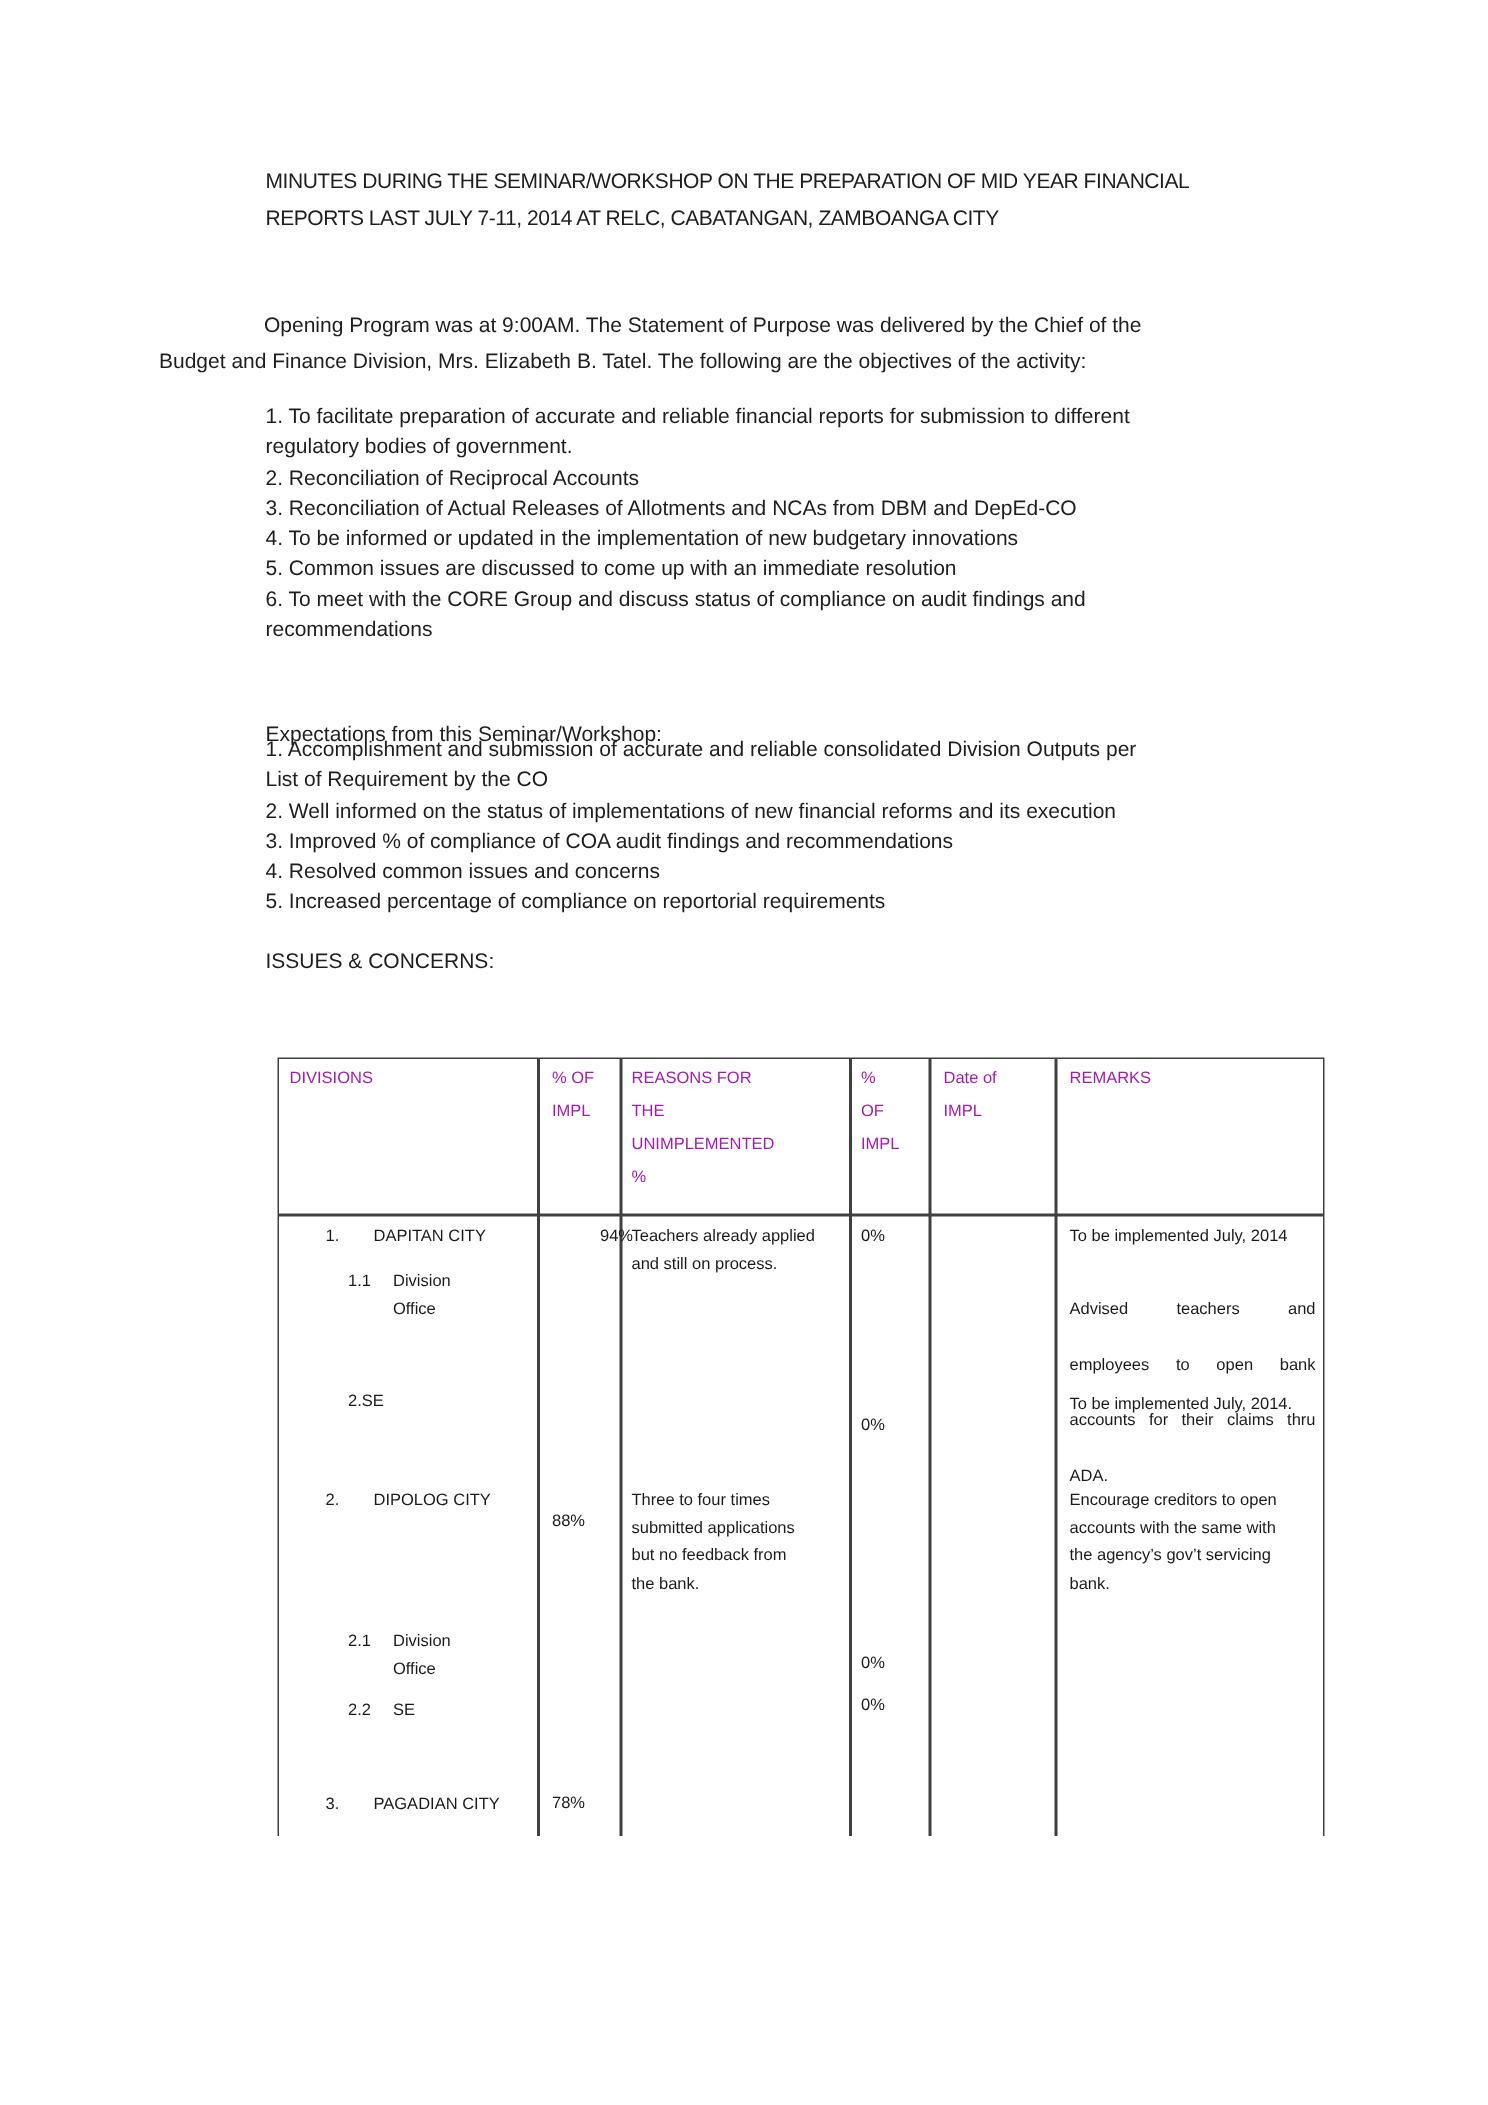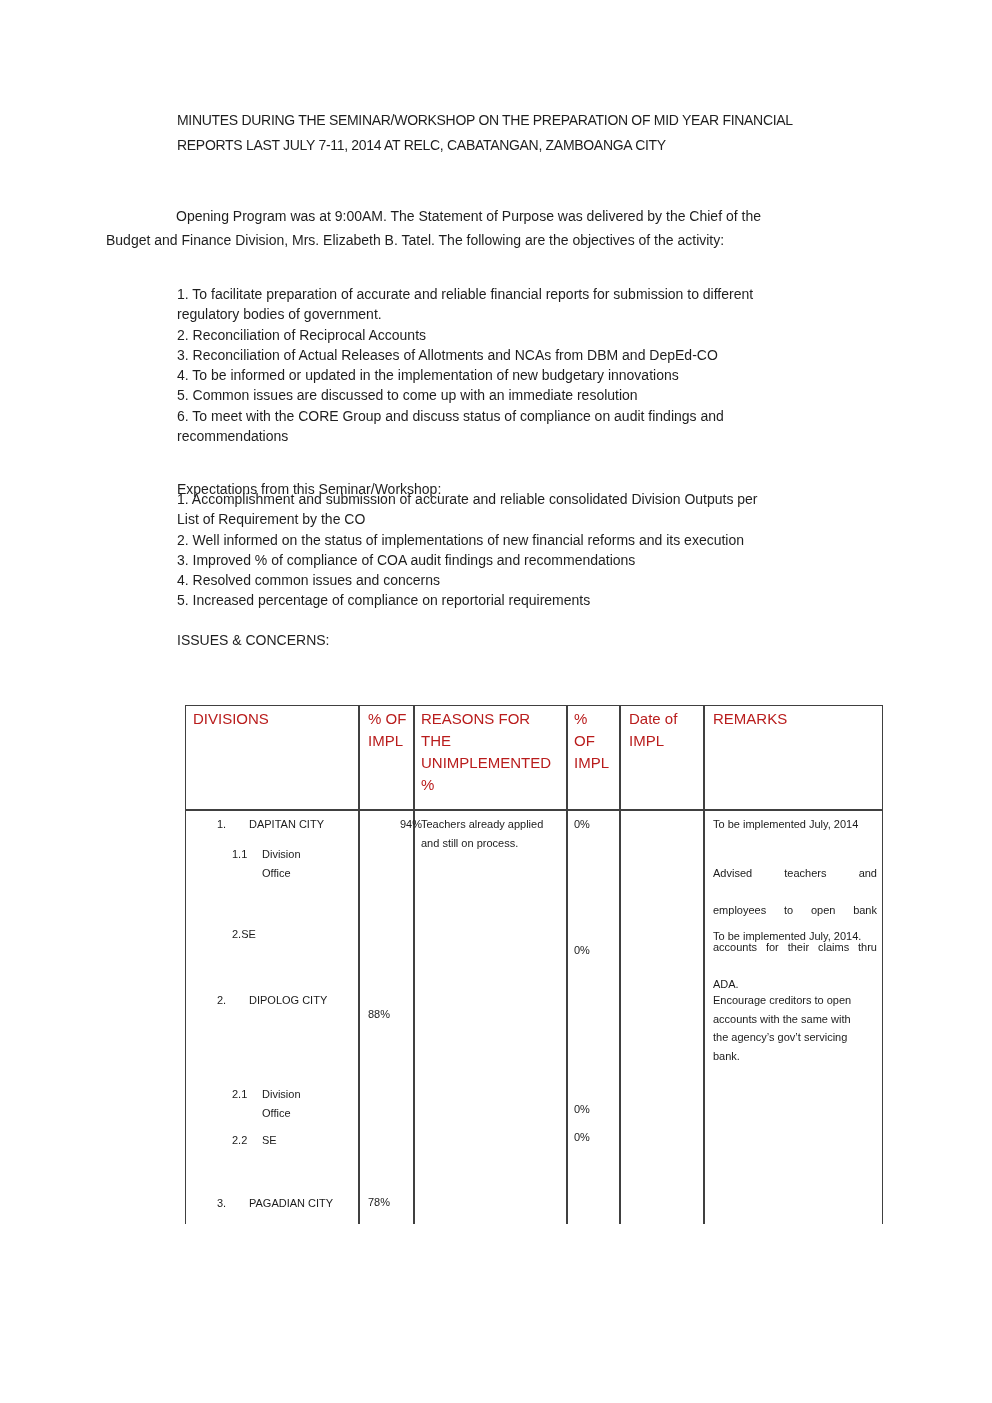--- a/index.html
+++ b/index.html
@@ -7,39 +7,39 @@
         font-family:"Liberation Sans",sans-serif;color:#1e1e1e;}
   .abs{position:absolute;}
   .title{font-size:14px;line-height:25px;white-space:pre-line;letter-spacing:-0.3px;}
   .para{font-size:14px;line-height:24px;white-space:pre-line;}
   .list{line-height:20.3px;}
   .inum{display:inline-block;width:21px;}
   
   .tbl{border:1.5px solid #404040;box-sizing:border-box;}
   .vline{position:absolute;top:0;bottom:0;width:1.5px;background:#404040;}
   .hline{position:absolute;left:0;right:0;height:1.5px;background:#404040;}
-  .th{position:absolute;font-size:15px;line-height:22px;white-space:pre;color:#b91c1c;}
+  .th{position:absolute;font-size:11px;line-height:22px;white-space:pre;color:#a21caf;}
   .td{position:absolute;font-size:11px;line-height:18.5px;white-space:pre-line;color:#1b1b1b;}
   .jus{width:164px;}
   .jline{text-align:justify;text-align-last:justify;}
   .footer{font-size:14.5px;color:#14532d;}
   b{font-weight:bold;}
 </style>
 </head>
 <body>
 
 <div class="page">
 
   <div class="abs title" style="left:177px;top:108px;width:800px;">MINUTES DURING THE SEMINAR/WORKSHOP ON THE PREPARATION OF MID YEAR FINANCIAL
 REPORTS LAST JULY 7-11, 2014 AT RELC, CABATANGAN, ZAMBOANGA CITY</div>
 
   <div class="abs para" style="left:106px;top:204px;width:790px;text-indent:70px;">Opening Program was at 9:00AM. The Statement of Purpose was delivered by the Chief of the
 Budget and Finance Division, Mrs. Elizabeth B. Tatel. The following are the objectives of the activity:</div>
 
-  <div class="abs para list" style="left:177px;top:284px;width:760px;">1. To facilitate preparation of accurate and reliable financial reports for submission to different
+  <div class="abs para list" style="left:177px;top:267px;width:760px;">1. To facilitate preparation of accurate and reliable financial reports for submission to different
 regulatory bodies of government.
 2. Reconciliation of Reciprocal Accounts
 3. Reconciliation of Actual Releases of Allotments and NCAs from DBM and DepEd-CO
 4. To be informed or updated in the implementation of new budgetary innovations
 5. Common issues are discussed to come up with an immediate resolution
 6. To meet with the CORE Group and discuss status of compliance on audit findings and
 recommendations</div>
 
   <div class="abs para" style="left:177px;top:451px;width:600px;margin-top:26px;">Expectations from this Seminar/Workshop:</div>
 
@@ -94,20 +94,24 @@
 
     <div class="td" style="left:31px;top:488px;">3.</div>
     <div class="td" style="left:63px;top:488px;">PAGADIAN CITY</div>
 
     <div class="td" style="left:182px;top:109px;margin-left:32px;">94%</div>
     <div class="td" style="left:182px;top:299px;">88%</div>
     <div class="td" style="left:182px;top:487px;">78%</div>
 
     <div class="td" style="left:235px;top:109px;width:141px;">Teachers already applied
 and still on process.</div>
+    <div class="td" style="left:235px;top:285px;width:141px;">Three to four  times
+submitted applications
+but no feedback from
+the bank.</div>
 
     <div class="td" style="left:388px;top:109px;">0%</div>
     <div class="td" style="left:388px;top:235px;">0%</div>
     <div class="td" style="left:388px;top:394px;">0%</div>
     <div class="td" style="left:388px;top:422px;">0%</div>
 
     <div class="td" style="left:527px;top:109px;width:164px;">To be implemented July, 2014</div>
     <div class="td jus" style="left:527px;top:139px;">
       <div class="jline">Advised teachers and</div>
       <div class="jline">employees to open bank</div>

